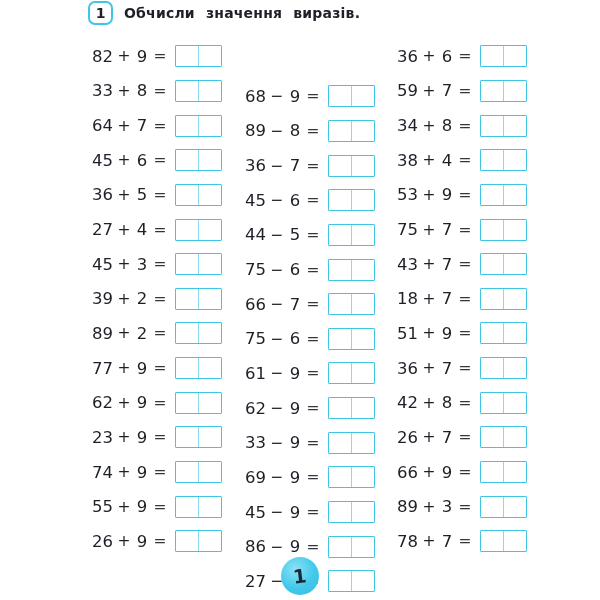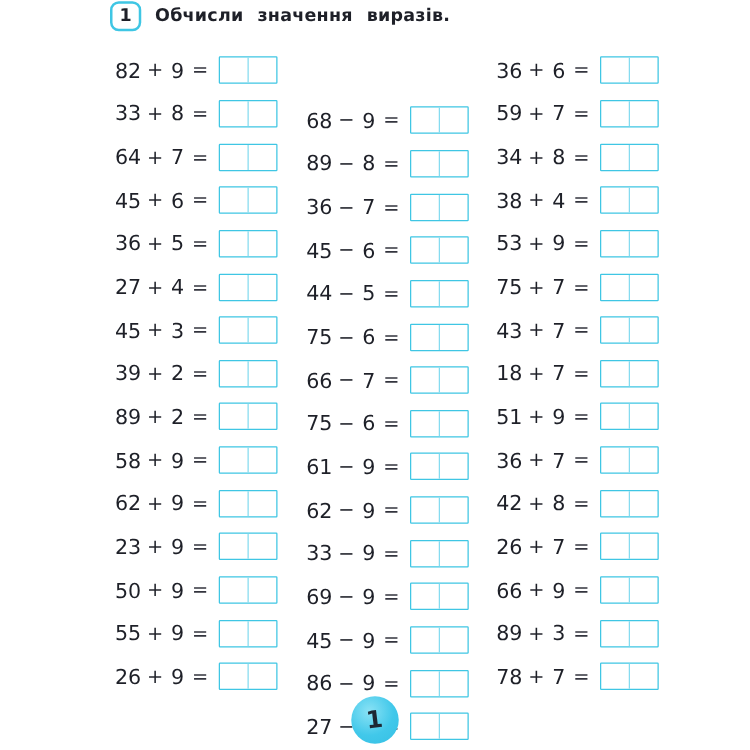--- a/index.html
+++ b/index.html
@@ -154,21 +154,21 @@
         <span class="a">89</span>
         <span class="op">+</span>
         <span class="b">2</span>
         <span class="eq">=</span>
         <span class="abox">
           <span class="cell"></span>
           <span class="cell"></span>
         </span>
       </div>
       <div class="row">
-        <span class="a">58</span>
+        <span class="a">77</span>
         <span class="op">+</span>
         <span class="b">9</span>
         <span class="eq">=</span>
         <span class="abox">
           <span class="cell"></span>
           <span class="cell"></span>
         </span>
       </div>
       <div class="row">
         <span class="a">62</span>
@@ -184,21 +184,21 @@
         <span class="a">23</span>
         <span class="op">+</span>
         <span class="b">9</span>
         <span class="eq">=</span>
         <span class="abox">
           <span class="cell"></span>
           <span class="cell"></span>
         </span>
       </div>
       <div class="row">
-        <span class="a">50</span>
+        <span class="a">74</span>
         <span class="op">+</span>
         <span class="b">9</span>
         <span class="eq">=</span>
         <span class="abox">
           <span class="cell"></span>
           <span class="cell"></span>
         </span>
       </div>
       <div class="row">
         <span class="a">55</span>

